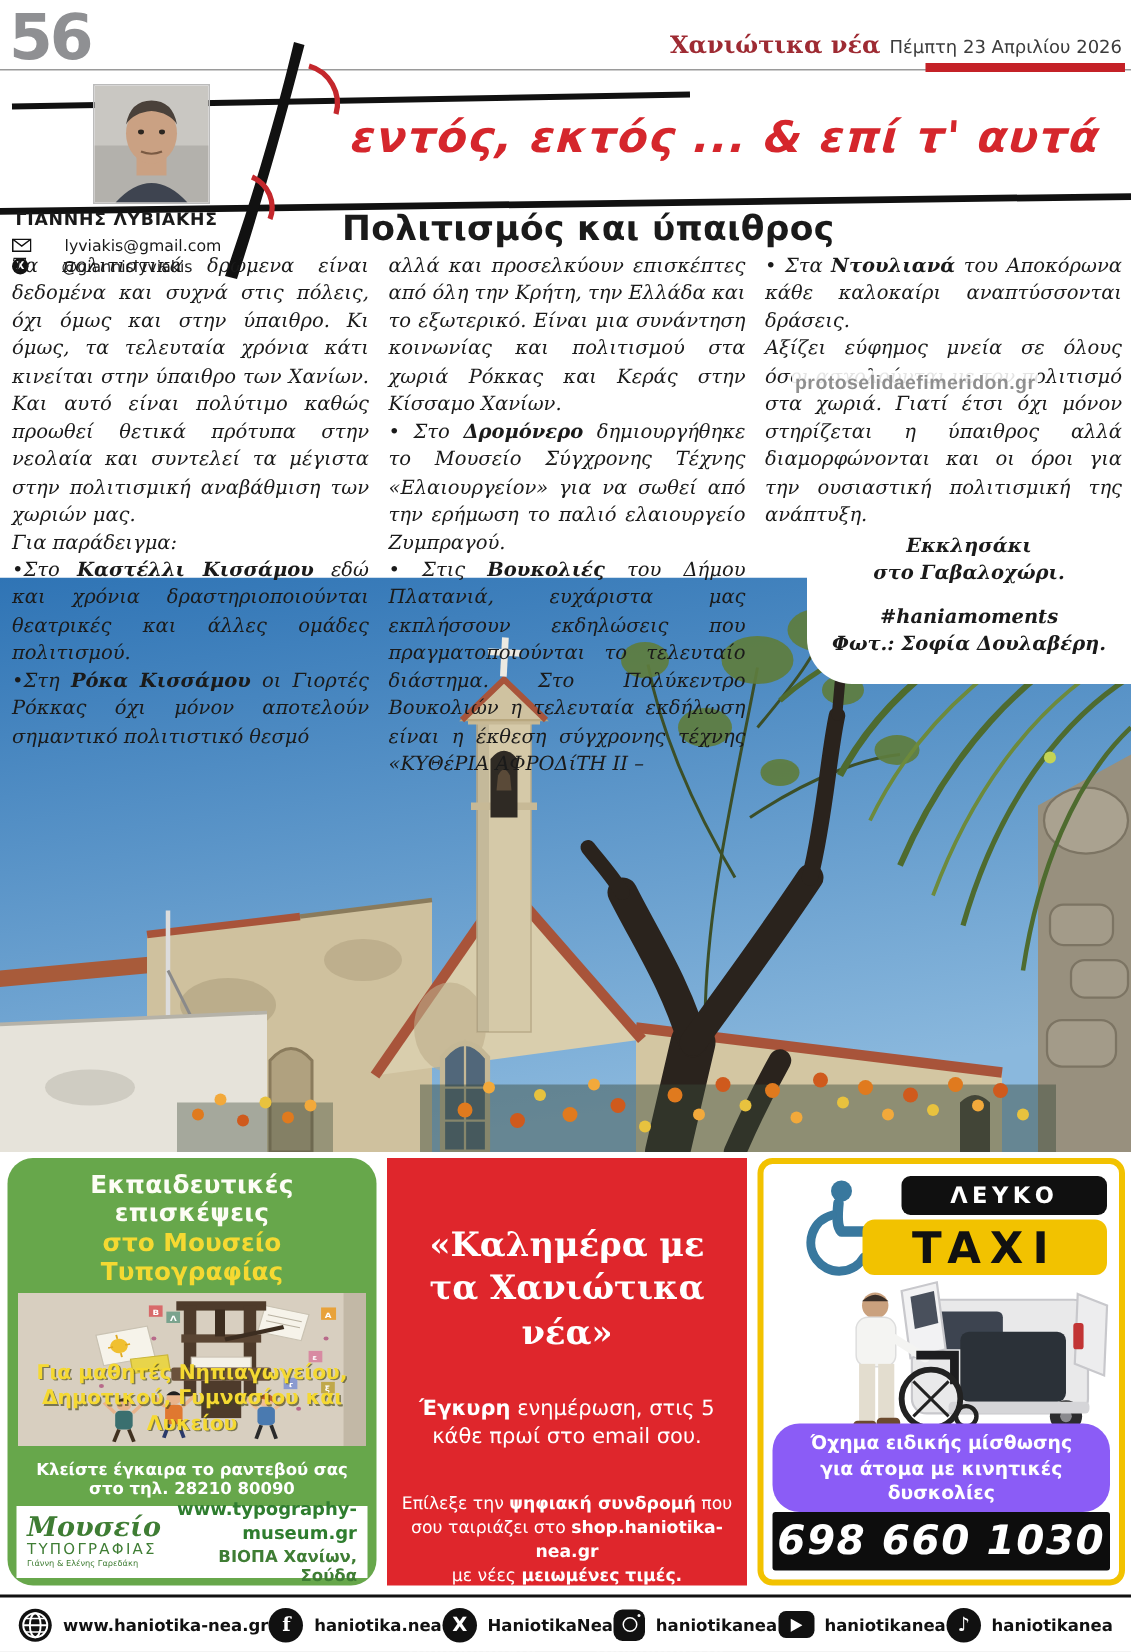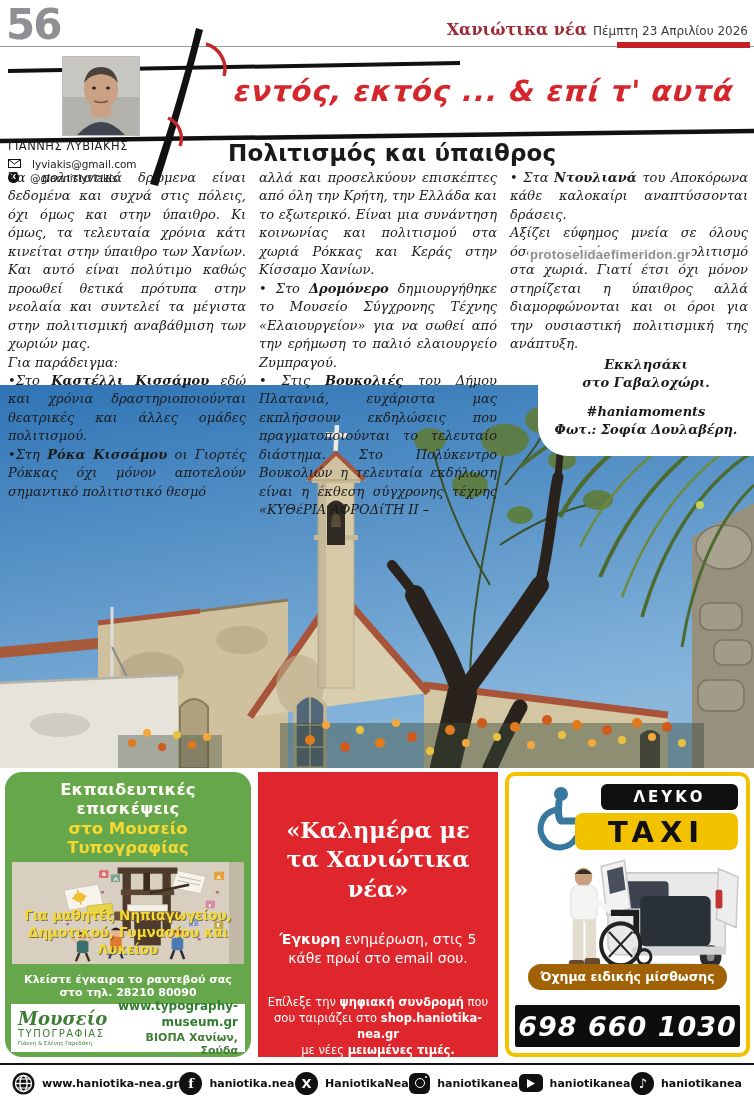--- a/index.html
+++ b/index.html
@@ -9,22 +9,22 @@
   
   .pagenum{left:6px;top:0px;font-size:42px;font-weight:bold;color:#8f9093;letter-spacing:-2px;}
   .masthead{right:6px;top:20px;display:flex;align-items:baseline;gap:6px;}
   .masthead .paper{font-family:"DejaVu Serif",serif;font-weight:bold;font-size:16px;color:#9e2b33;}
   .masthead .date{font-size:12px;color:#3c3c3c;}
   .hairline{left:0;top:46px;width:754px;height:1px;background:#9a9a9a;}
   .redbar{left:617px;top:42px;width:133px;height:6px;background:#c42127;}
   
   .portrait{left:62px;top:56px;width:76px;height:78px;border:1px solid #bbb;z-index:3;}
   .colinfo{left:8px;top:139px;z-index:3;font-size:10.5px;line-height:1.35;}
-  .colinfo .nm{font-weight:normal;font-size:11.5px;letter-spacing:.5px;margin-bottom:2px;}
-  .crow{display:flex;align-items:center;gap:11px;}
+  .colinfo .nm{font-weight:bold;font-size:11.5px;letter-spacing:.5px;margin-bottom:2px;text-align:center;}
+  .crow{display:flex;align-items:center;gap:22px;}
   .decor{left:0;top:0;width:754px;height:195px;z-index:2;pointer-events:none;}
   .scripttitle{left:234px;top:74px;width:500px;text-align:center;z-index:3;
        font-family:"DejaVu Sans",sans-serif;font-weight:bold;font-style:italic;
        font-size:29px;color:#d5262c;letter-spacing:1px;transform:skewX(-4deg);}
   .arttitle{left:228px;top:140px;font-size:23px;font-weight:bold;z-index:3;letter-spacing:.2px;}
   
   .bodycols{left:8px;top:169px;width:740px;height:210px;display:flex;gap:13px;z-index:3;
       font-family:"DejaVu Serif",serif;font-style:italic;font-size:13px;line-height:1.42;text-align:justify;}
   .bodycols .col{flex:1;}
   .bodycols p{margin:0;}
@@ -59,21 +59,21 @@
   .ad2 .prices{display:grid;grid-template-columns:auto auto;gap:2px 10px;font-size:11.5px;font-weight:bold;margin-top:22px;}
   .ad3{left:505px;width:245px;background:#fff;border:4px solid #f2c200;border-radius:10px;
        display:flex;flex-direction:column;padding:6px 6px 6px 6px;}
   .ad3 .hdr{position:relative;height:70px;}
   .ad3 .wchair{position:absolute;left:10px;top:2px;}
   .ad3 .bar1{position:absolute;left:86px;right:2px;top:2px;height:26px;background:#101010;border-radius:6px;
        color:#fff;font-weight:bold;font-size:15px;letter-spacing:3px;display:flex;align-items:center;justify-content:center;}
   .ad3 .bar2{position:absolute;left:60px;right:2px;top:31px;height:37px;background:#f2c200;border-radius:8px;
        color:#111;font-weight:bold;font-size:29px;letter-spacing:6px;display:flex;align-items:center;justify-content:center;}
   .ad3 .tphoto{height:126px;margin-top:2px;}
-  .ad3 .pill{align-self:center;background:#a16207;color:#fff;border-radius:18px;padding:5px 12px;margin-top:-16px;
+  .ad3 .pill{align-self:center;background:#8b5cf6;color:#fff;border-radius:18px;padding:5px 12px;margin-top:-16px;
        font-size:12.5px;font-weight:bold;text-align:center;line-height:1.3;z-index:2;}
   .ad3 .phone{margin-top:auto;background:#0d0d0d;color:#fff;font-weight:bold;font-size:27px;letter-spacing:1px;
        display:flex;align-items:center;justify-content:center;height:42px;border-radius:2px;font-family:"DejaVu Sans",sans-serif;font-style:italic;}
   
   .footer{left:0;top:1063px;width:754px;height:38px;border-top:2.5px solid #111;background:#fff;z-index:5;
       display:flex;align-items:center;justify-content:space-between;padding:0 12px;box-sizing:border-box;}
   .fitem{display:flex;align-items:center;gap:7px;font-size:11px;font-weight:bold;color:#111;cursor:pointer;}
   .cicon{width:23px;height:23px;border-radius:50%;background:#111;color:#fff;display:flex;align-items:center;justify-content:center;
       font-weight:bold;font-size:13px;line-height:1;}
   .ytbox{width:24px;height:18px;border-radius:5px;background:#111;display:flex;align-items:center;justify-content:center;}
@@ -449,20 +449,21 @@
       <rect x="55" y="101" width="16" height="8" rx="3" fill="#6b4a2e"></rect>
       <rect x="71" y="99" width="16" height="8" rx="3" fill="#6b4a2e"></rect>
       <path d="M98,56 L124,56 L124,76" fill="none" stroke="#1d1d1f" stroke-width="6"></path>
       <circle cx="108" cy="86" r="20" fill="none" stroke="#222" stroke-width="4"></circle>
       <line x1="96" y1="74" x2="120" y2="98" stroke="#222" stroke-width="2"></line>
       <line x1="120" y1="74" x2="96" y2="98" stroke="#222" stroke-width="2"></line>
       <circle cx="132" cy="98" r="7" fill="none" stroke="#222" stroke-width="3"></circle>
     </svg>
     <div class="pill">
       <div>Όχημα ειδικής μίσθωσης</div>
+      <div>για άτομα με κινητικές δυσκολίες</div>
     </div>
     <div class="phone">698 660 1030</div>
   </div>
 
   <div class="abs footer">
     <div class="fitem">
       <svg width="23" height="23" viewBox="0 0 23 23">
         <circle cx="11.5" cy="11.5" r="11" fill="#111"></circle>
         <circle cx="11.5" cy="11.5" r="8" fill="none" stroke="#fff" stroke-width="1.3"></circle>
         <ellipse cx="11.5" cy="11.5" rx="3.6" ry="8" fill="none" stroke="#fff" stroke-width="1.3"></ellipse>

